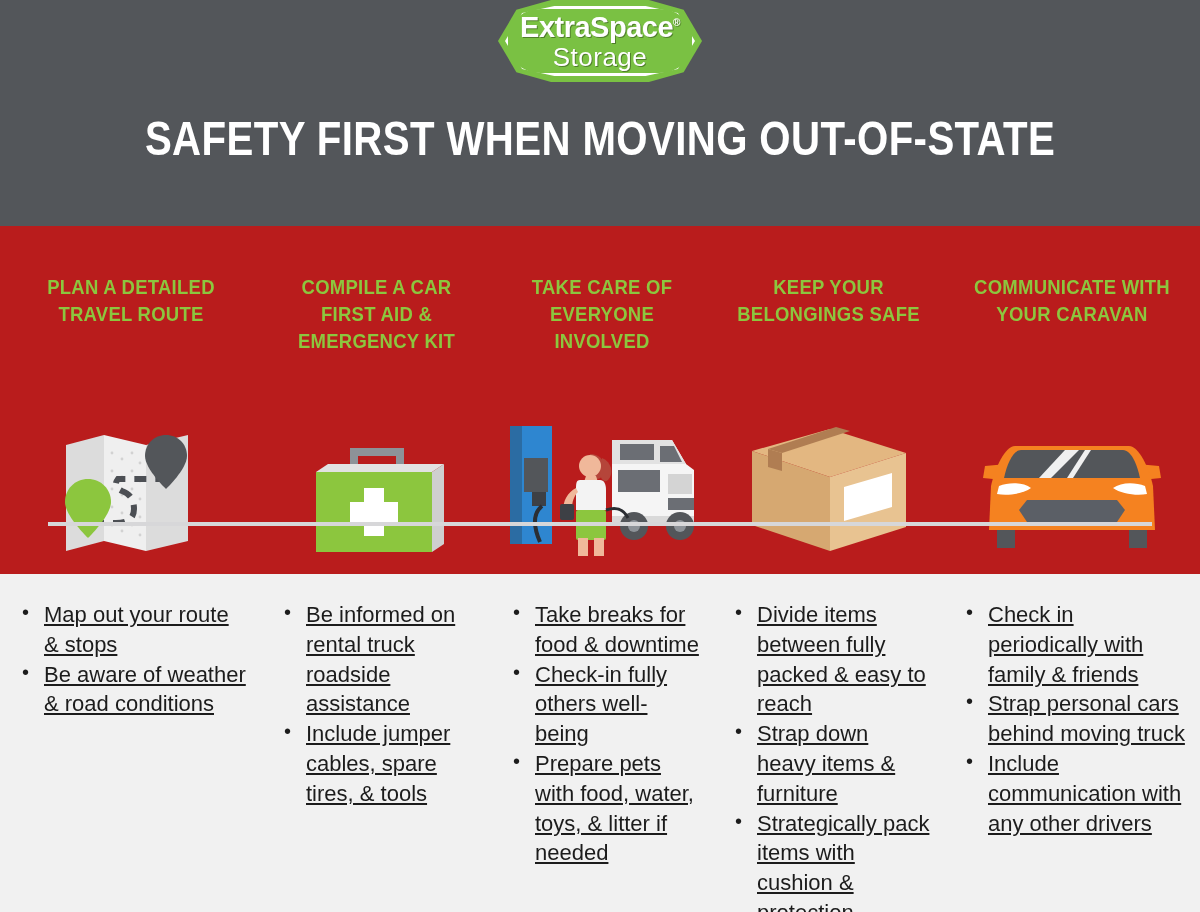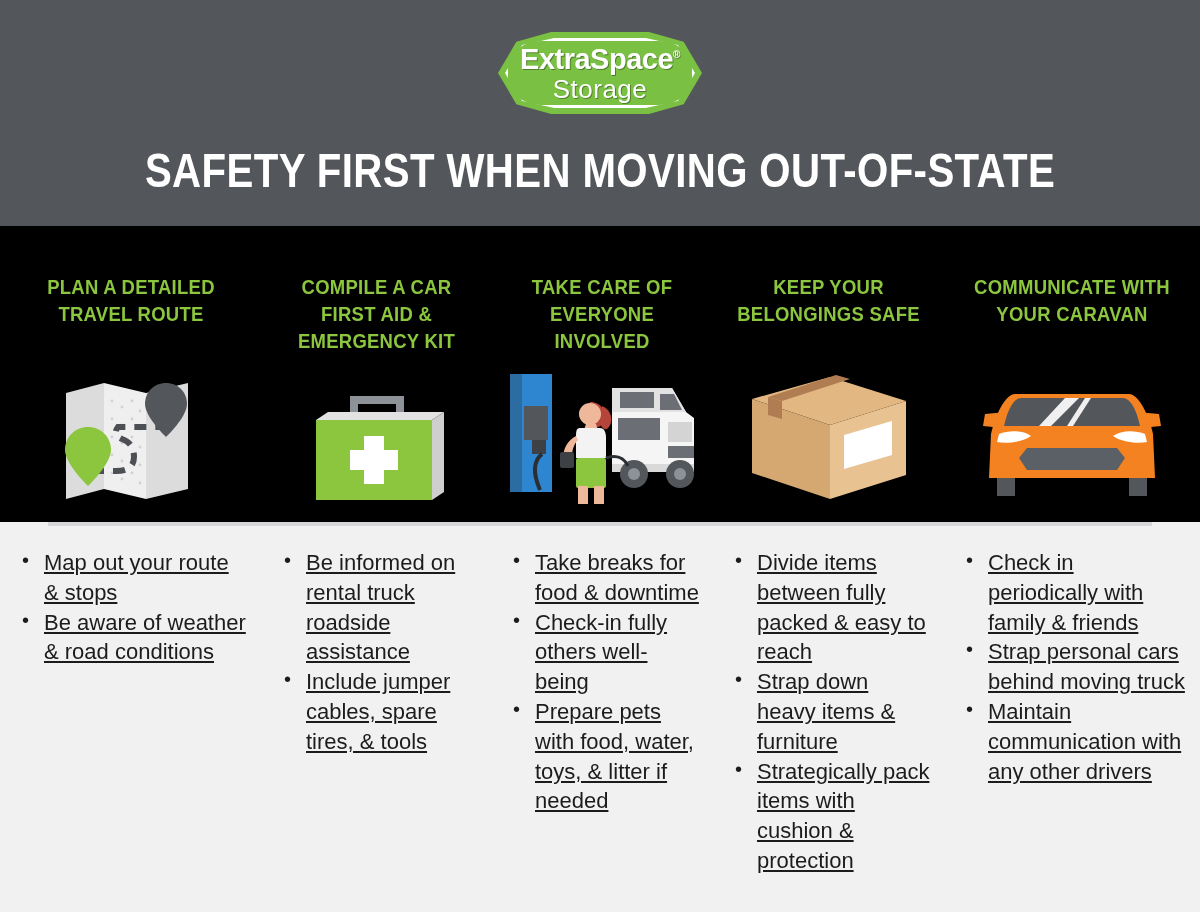--- a/index.html
+++ b/index.html
@@ -25,21 +25,20 @@
     position: absolute;
     left: 0; top: 0;
     width: 1200px;
     height: 226px;
     background: #53565a;
     display: flex;
     flex-direction: column;
     align-items: center;
   }
   .logo-wrap {
-    margin-top: 32px;
     position: relative;
     width: 204px;
     height: 82px;
   }
   .logo-shape {
     position: absolute;
     inset: 0;
     background: #7ac143;
     -webkit-clip-path: polygon(0% 50%, 9% 12%, 26% 0%, 74% 0%, 91% 12%, 100% 50%, 91% 88%, 74% 100%, 26% 100%, 9% 88%);
     clip-path: polygon(0% 50%, 9% 12%, 26% 0%, 74% 0%, 91% 12%, 100% 50%, 91% 88%, 74% 100%, 26% 100%, 9% 88%);
@@ -117,24 +116,24 @@
     position: absolute;
     left: 0;
     top: 36px;
     width: 2px;
     height: 650px;
     background: #d9d9d9;
   }
 
   .col-head {
     position: relative;
-    height: 296px;
+    height: 348px;
     box-sizing: border-box;
     padding: 48px 10px 0 10px;
-    background: #000000;
+    background: #b91c1c;
   }
   .col-title {
     color: #8cc63e;
     font-size: 21px;
     font-weight: bold;
     line-height: 1.28;
     text-align: center;
     text-transform: uppercase;
     letter-spacing: 0.3px;
     font-family: "Liberation Sans Narrow", "Liberation Sans", sans-serif;
@@ -377,20 +376,20 @@
             <path d="M50,62 L140,62 L148,72 L140,84 L50,84 L42,72 Z" fill="#5b5f66"></path>
             <rect x="20" y="92" width="18" height="18" fill="#53565a"></rect>
             <rect x="152" y="92" width="18" height="18" fill="#53565a"></rect>
           </svg>
         </div>
       </div>
       <div class="col-body">
         <ul class="bullets">
           <li>Check in periodically with family &amp; friends</li>
           <li>Strap personal cars behind moving truck</li>
-          <li>Maintain communication with any other drivers</li>
+          <li>Include communication with any other drivers</li>
         </ul>
       </div>
     </div>
 
     <div class="hdivider"></div>
   </div>
 </div>
 
 </body></html>

